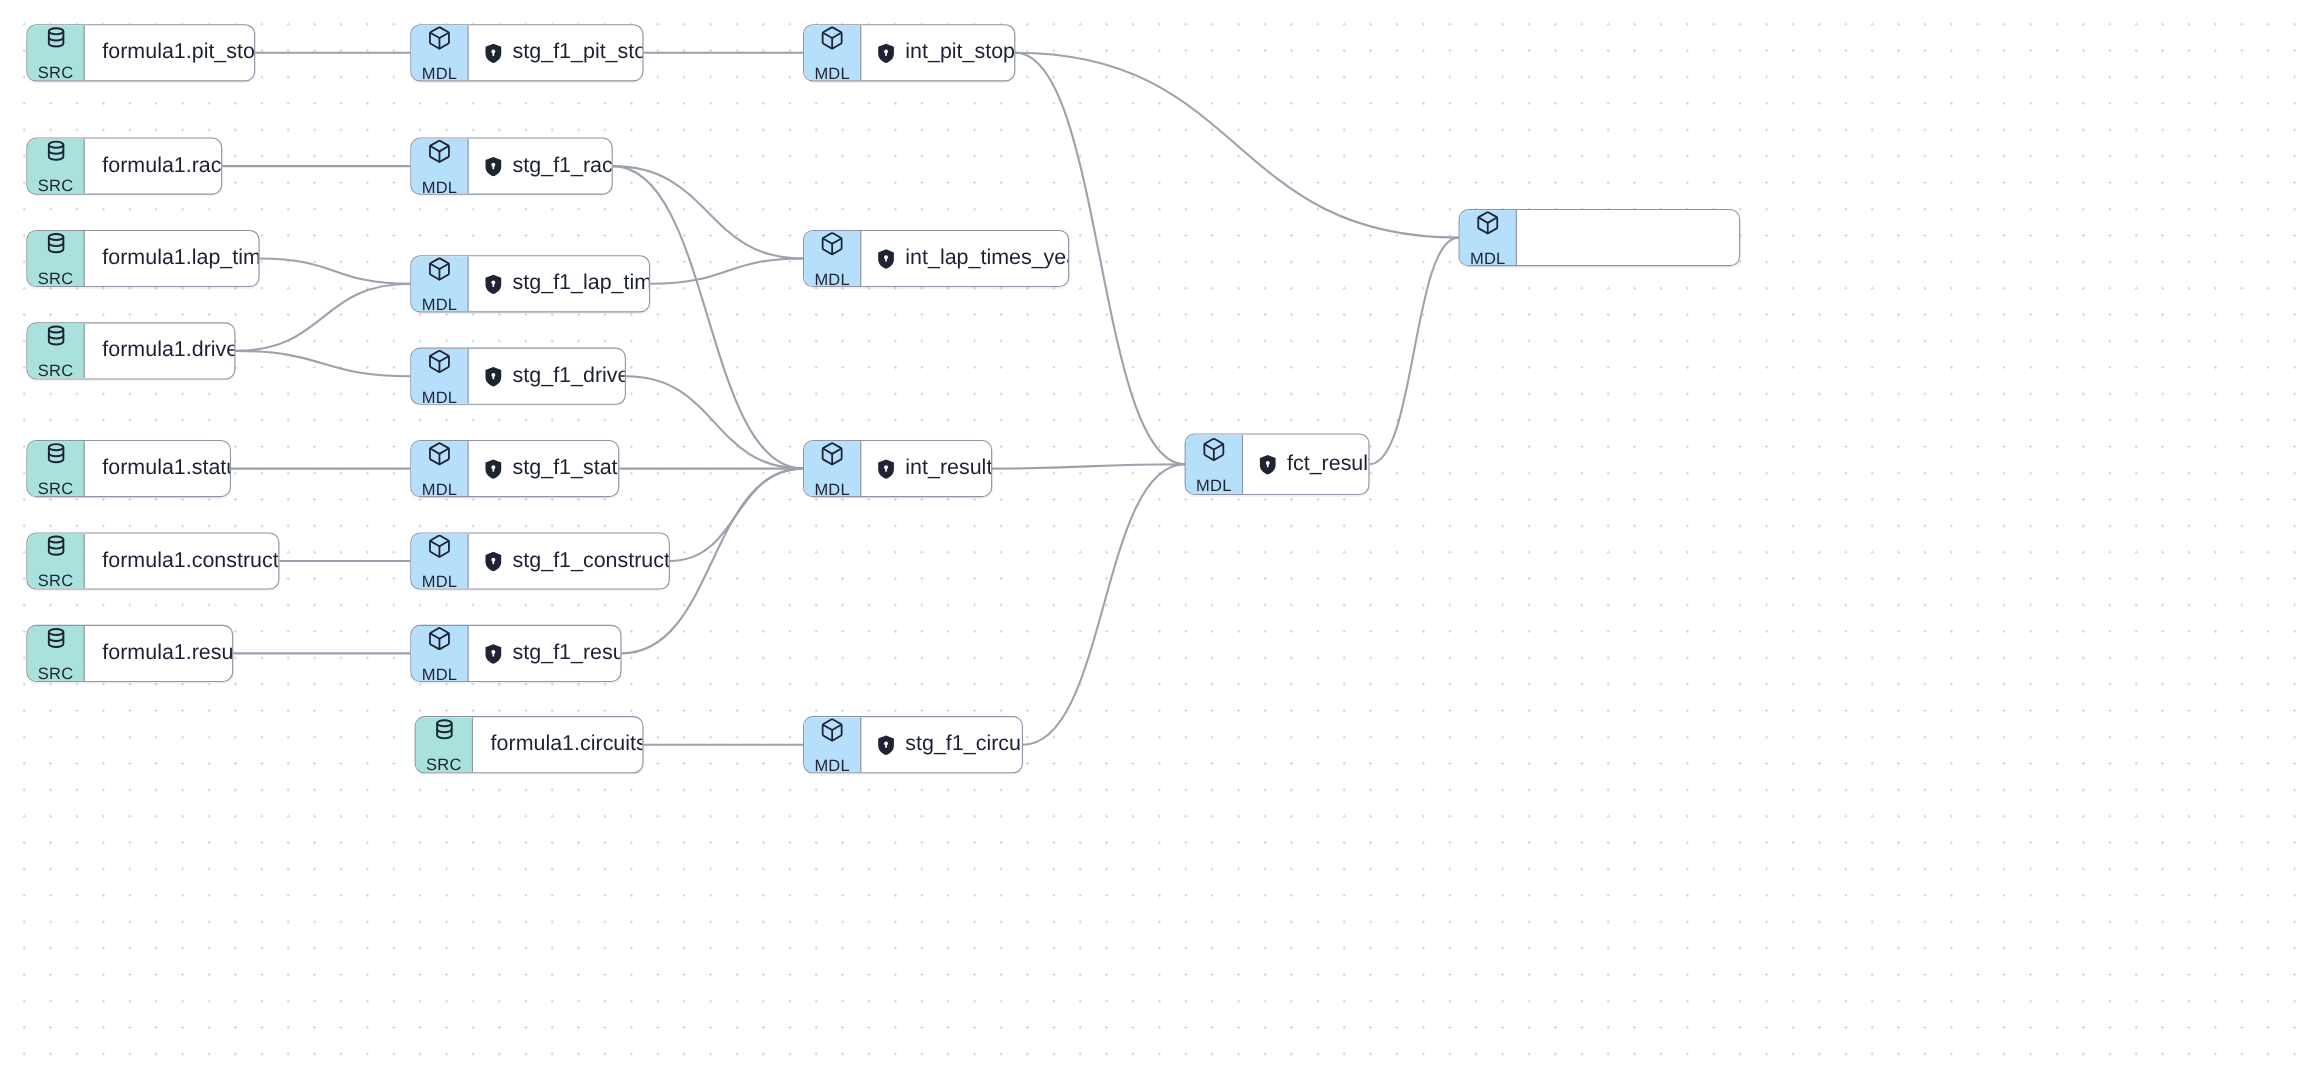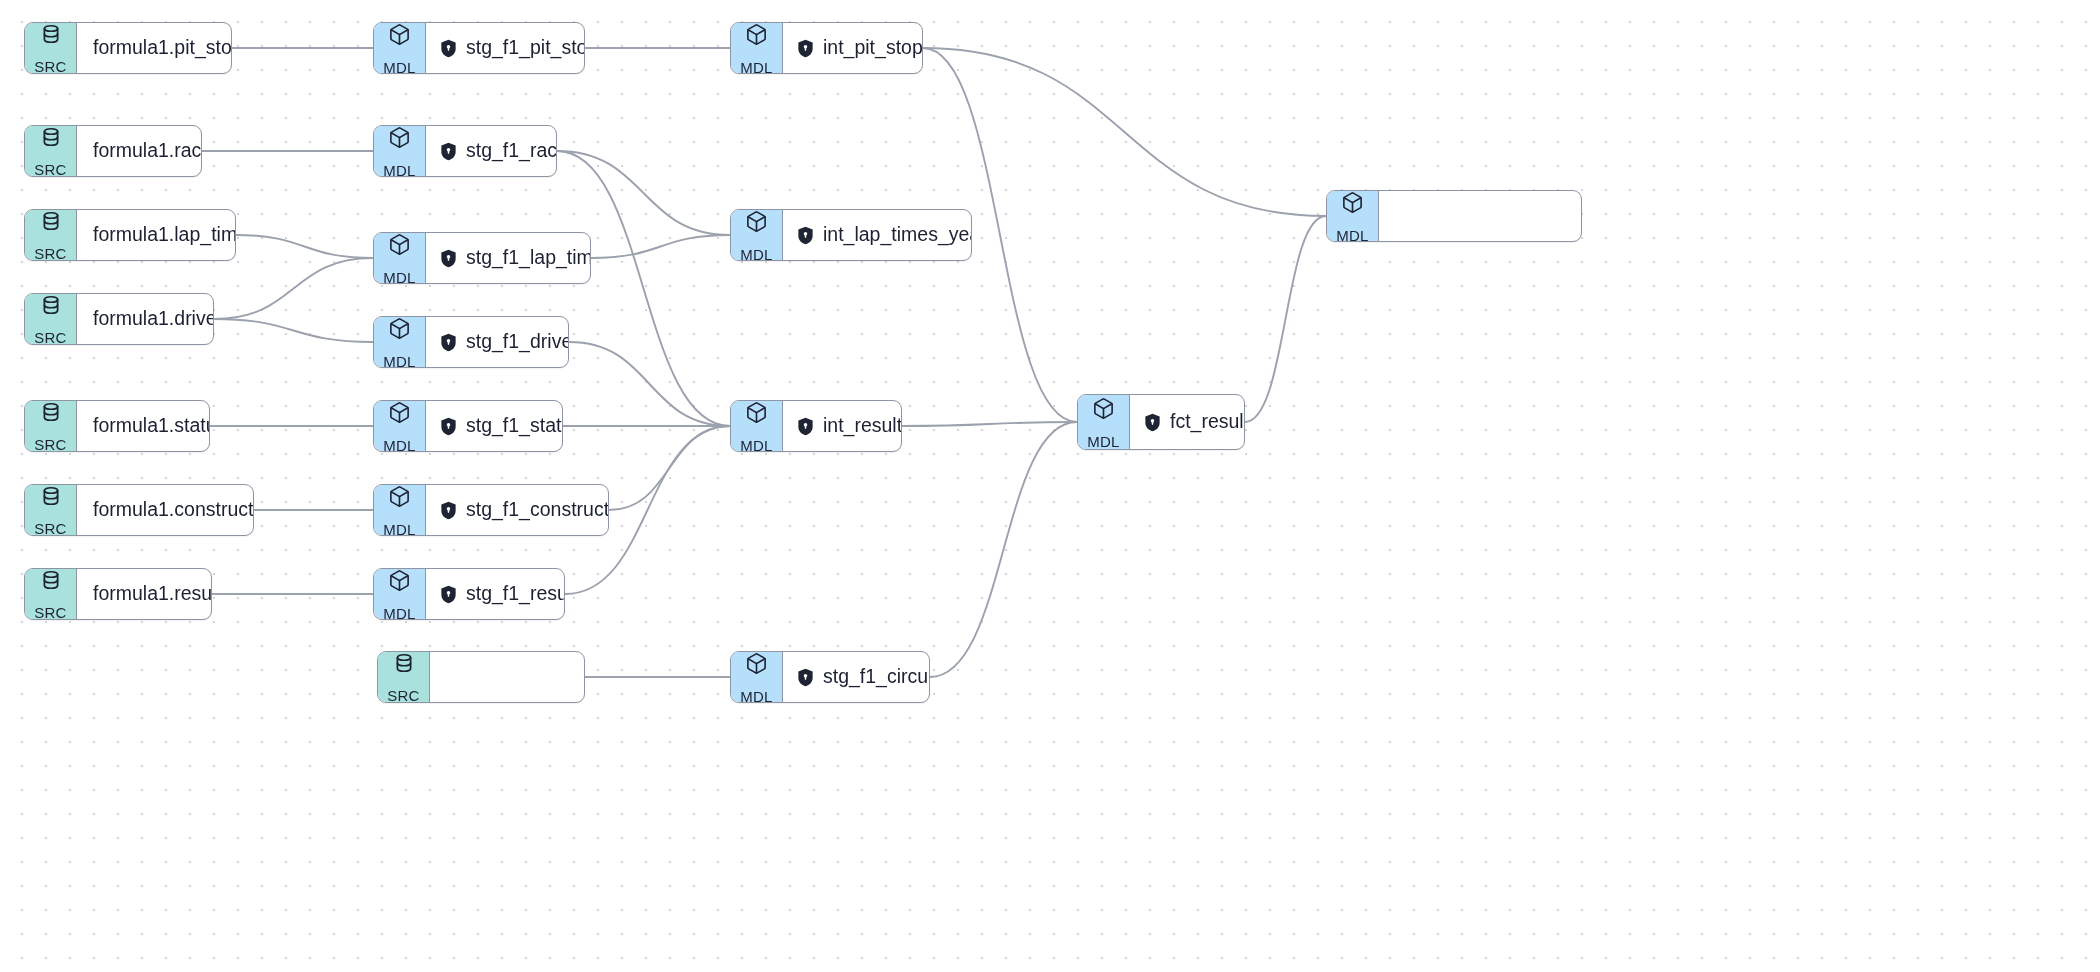--- a/index.html
+++ b/index.html
@@ -204,20 +204,23 @@
       </div>
       <div class="node src" style="left: 377px; top: 651px; width: 208px; height: 52px;">
         <div class="node-badge">
           <span class="badge-icon"><svg width="22" height="22" viewBox="0 0 24 24" fill="none" stroke="#1d2333" stroke-width="1.9" stroke-linecap="round" stroke-linejoin="round">
               <ellipse cx="12" cy="6" rx="7.2" ry="3"></ellipse>
               <path d="M4.8 6v12c0 1.66 3.22 3 7.2 3s7.2-1.34 7.2-3V6"></path>
               <path d="M4.8 12c0 1.66 3.22 3 7.2 3s7.2-1.34 7.2-3"></path>
             </svg></span>
           <span class="badge-text">SRC</span>
         </div>
+        <div class="node-body">
+          <span class="node-label">formula1.circuits</span>
+        </div>
       </div>
       <div class="node mdl" style="left: 373px; top: 22px; width: 212px; height: 52px;">
         <div class="node-badge">
           <span class="badge-icon"><svg width="23" height="23" viewBox="0 0 24 24" fill="none" stroke="#1d2333" stroke-width="1.7" stroke-linecap="round" stroke-linejoin="round">
               <path d="M21 16.2V7.8a1.6 1.6 0 0 0-.8-1.39l-7.4-4.2a1.6 1.6 0 0 0-1.6 0L3.8 6.41A1.6 1.6 0 0 0 3 7.8v8.4a1.6 1.6 0 0 0 .8 1.39l7.4 4.2a1.6 1.6 0 0 0 1.6 0l7.4-4.2A1.6 1.6 0 0 0 21 16.2z"></path>
               <path d="M3.3 7.1 12 12.1l8.7-5"></path>
               <path d="M12 22.1V12.1"></path>
             </svg></span>
           <span class="badge-text">MDL</span>
         </div>

